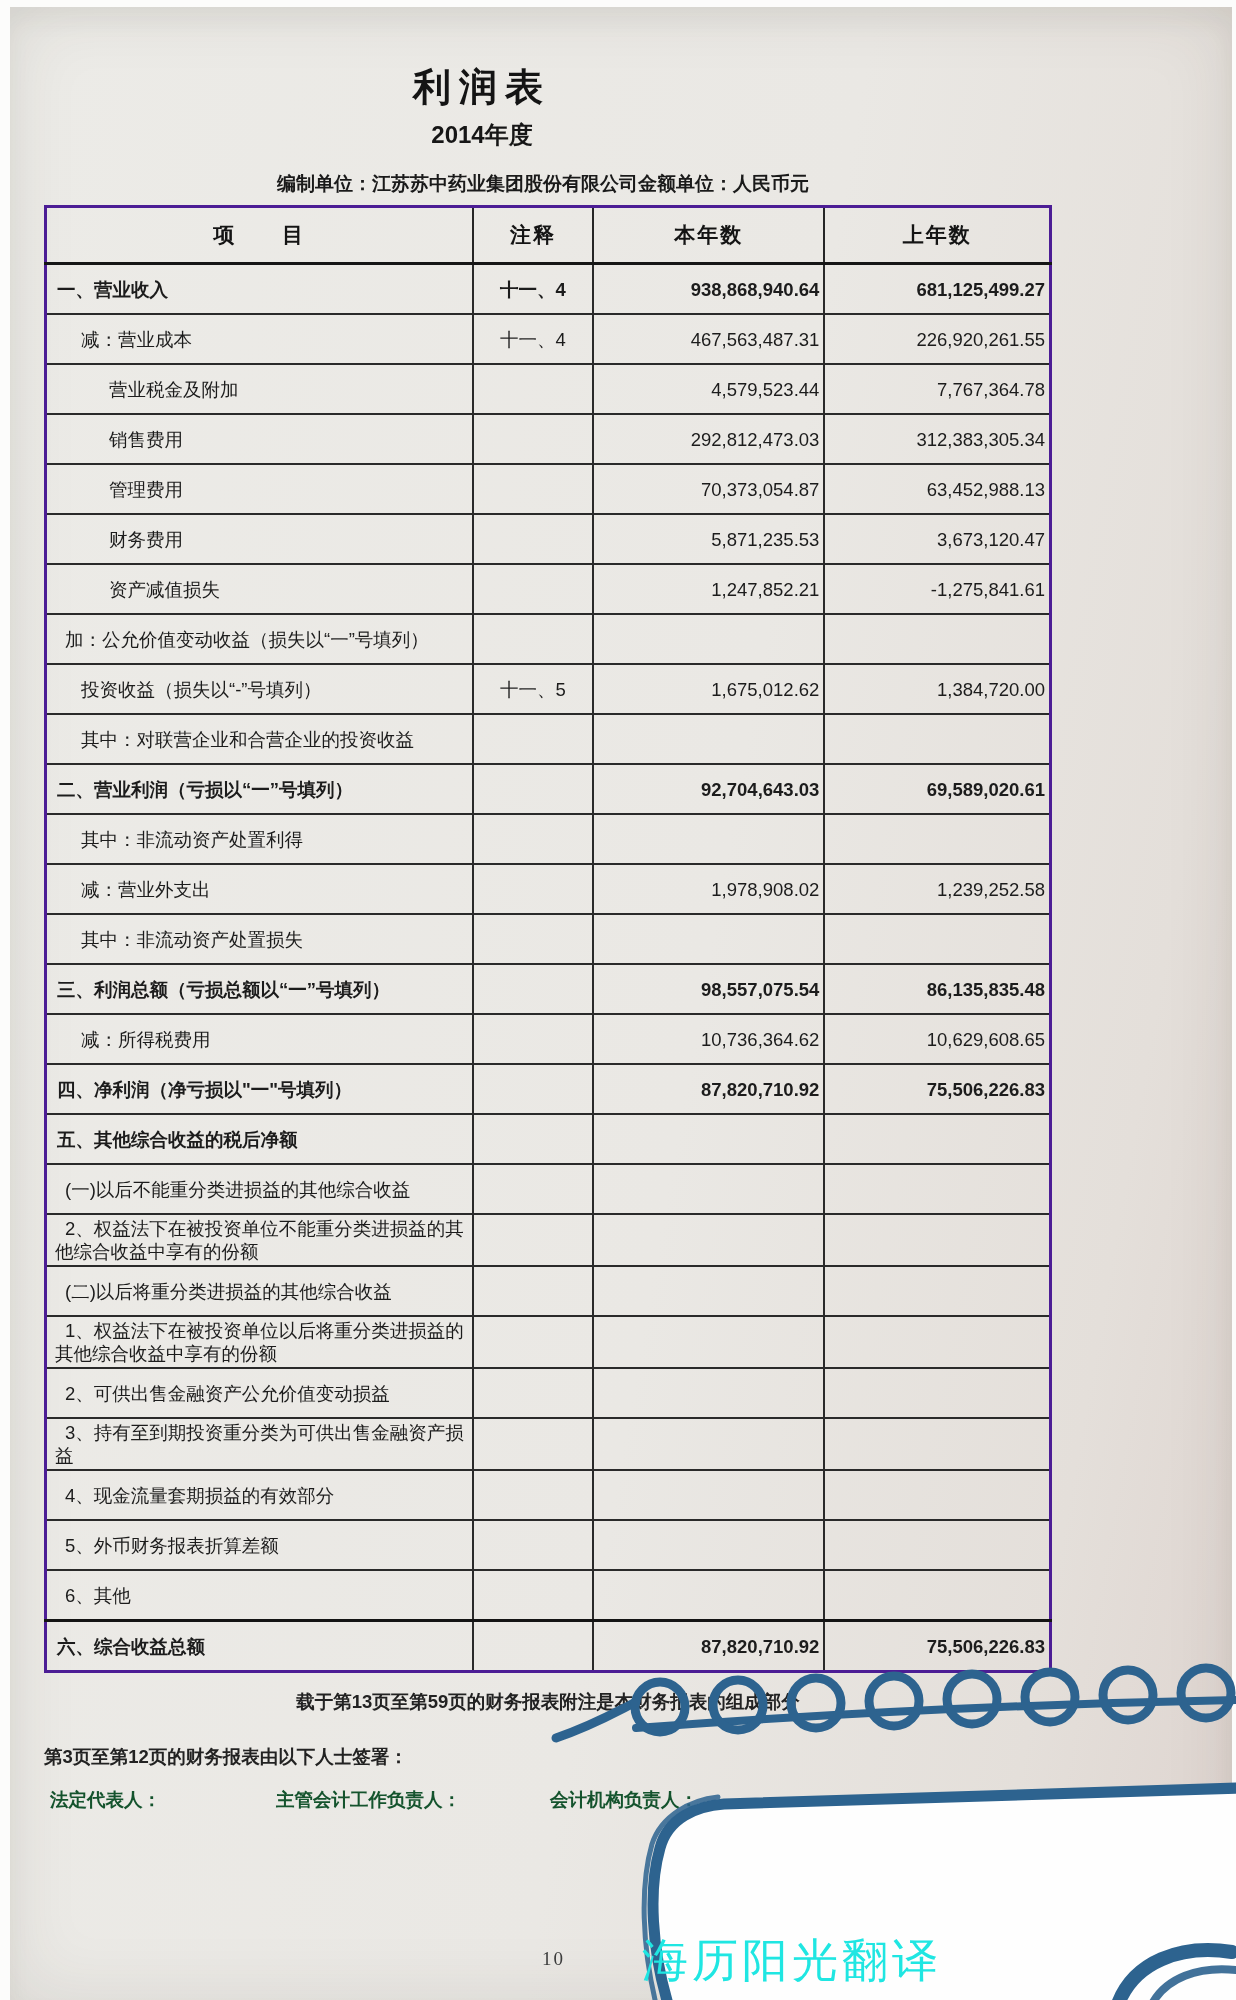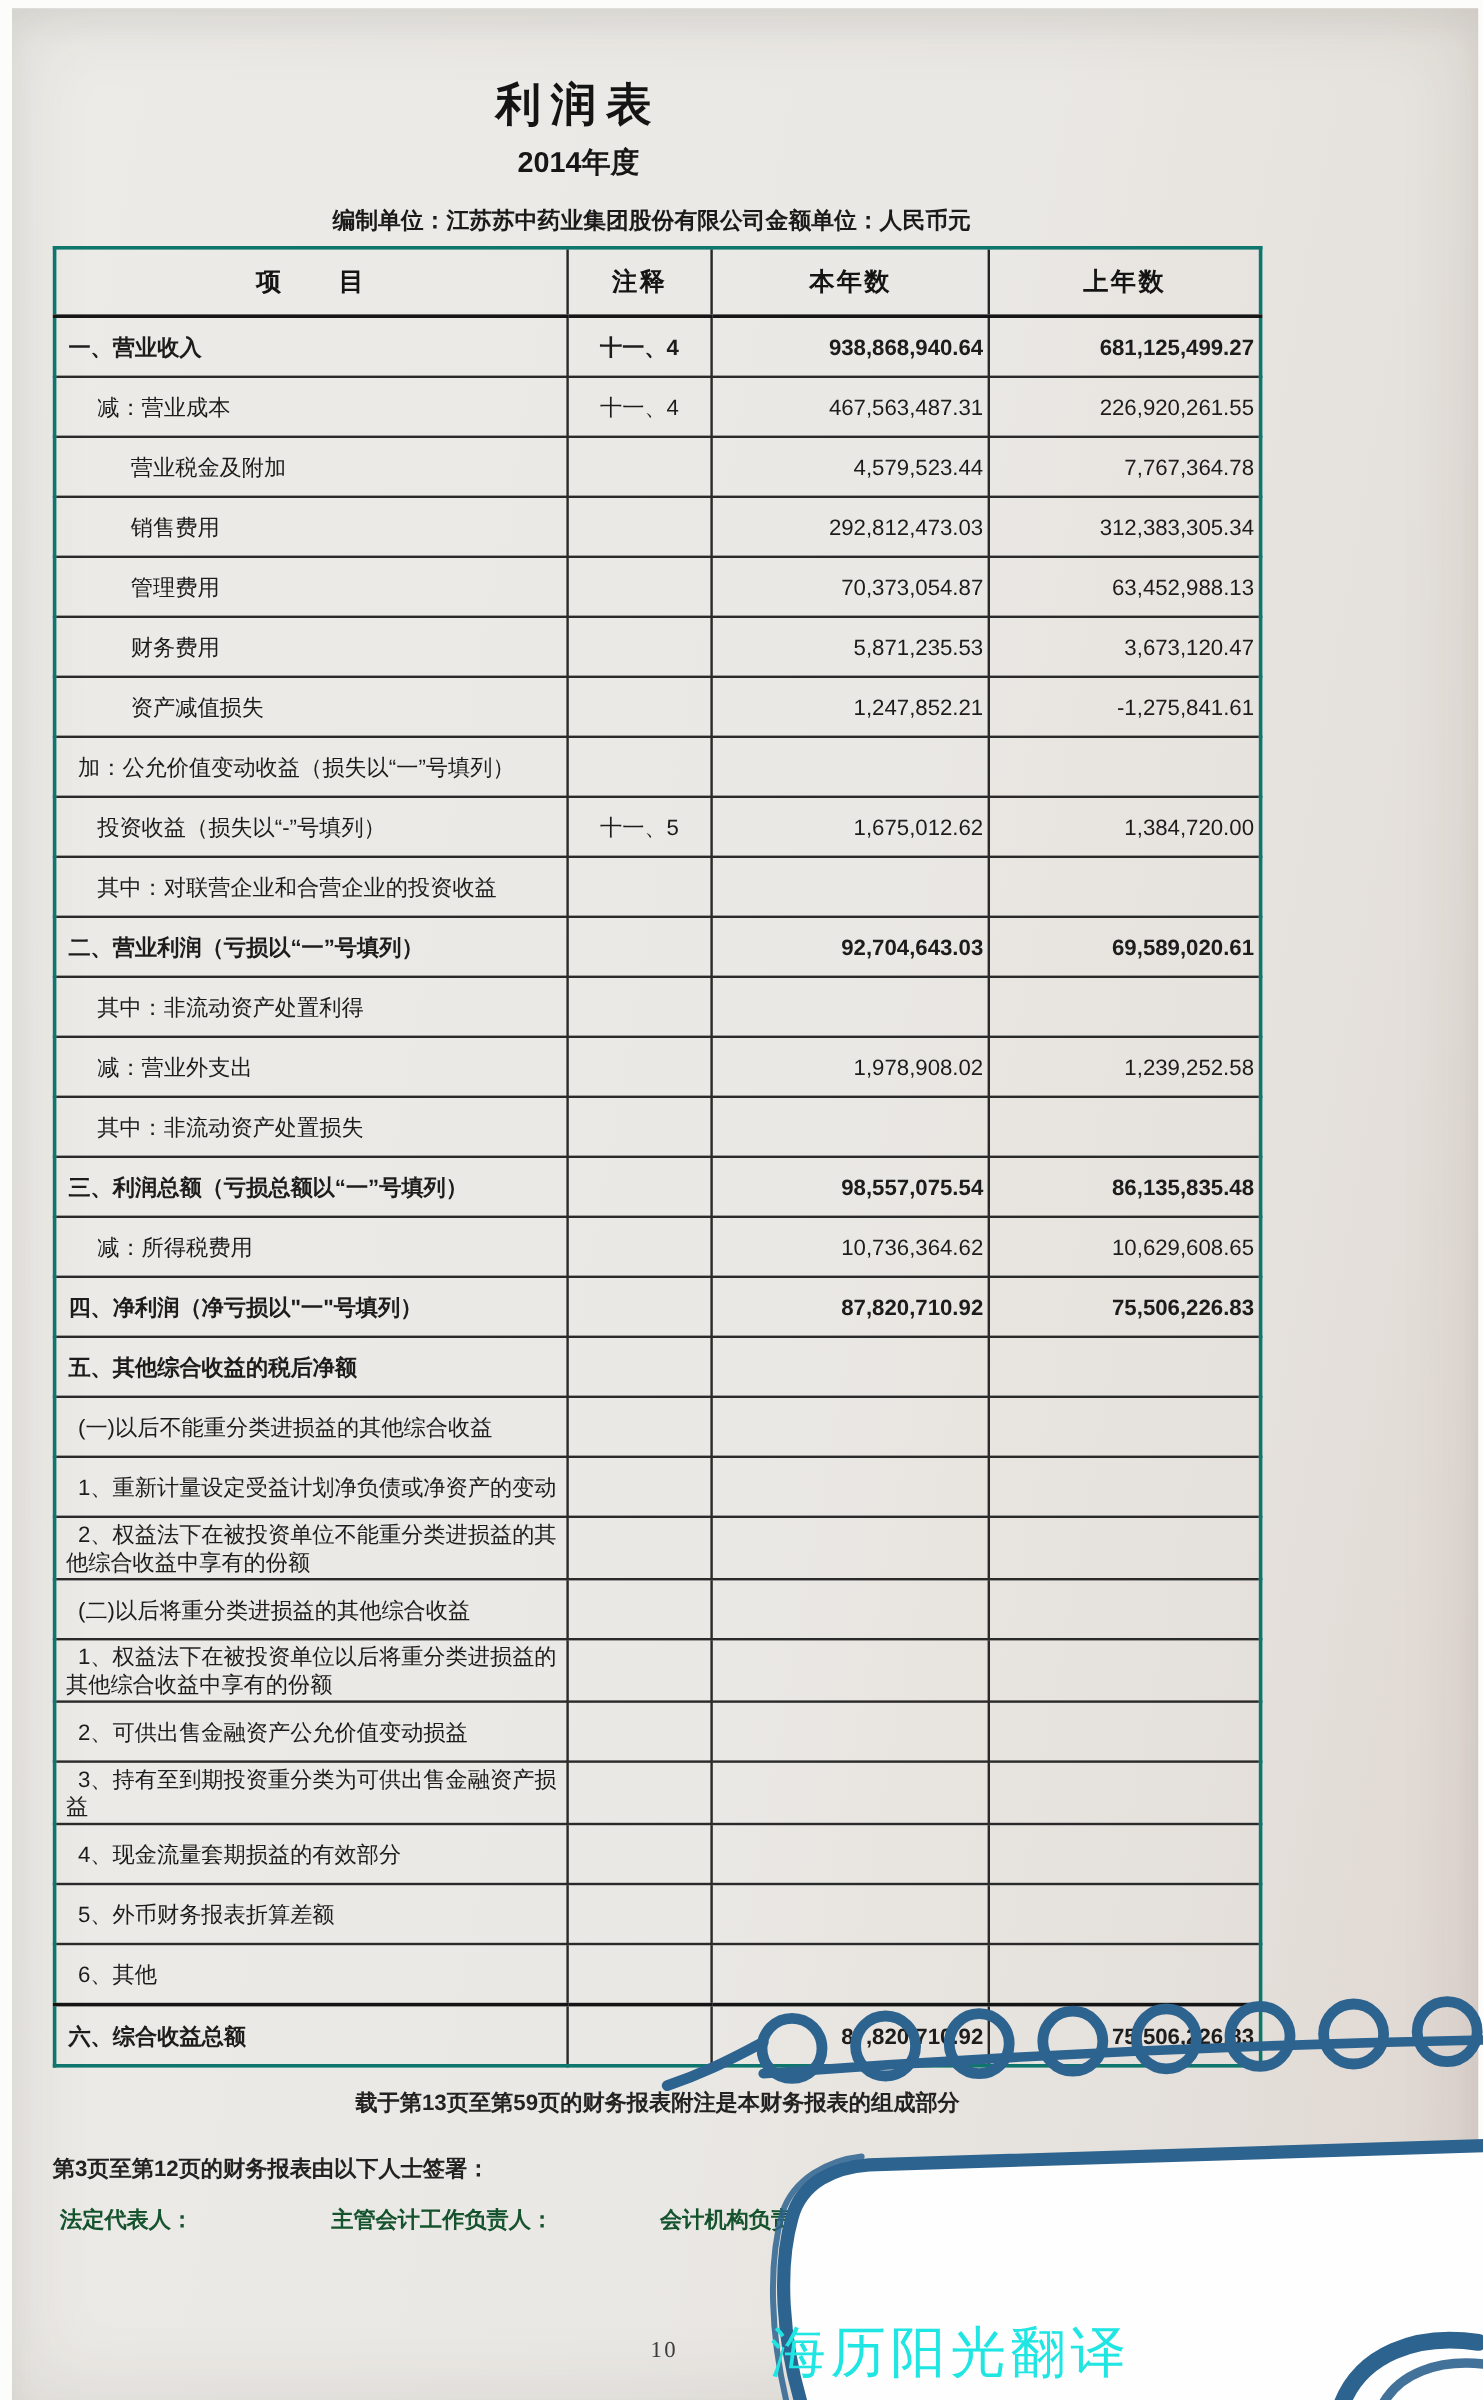--- a/index.html
+++ b/index.html
@@ -21,21 +21,21 @@
   .title{margin:62px 0 0;text-align:center;font-size:38px;font-weight:700;
     letter-spacing:8px;color:#141414;transform:translateX(-66px);}
   .subtitle{text-align:center;font-size:24px;font-weight:700;margin-top:6px;color:#161616;
     transform:translateX(-66px);}
   .meta{display:flex;justify-content:center;align-items:flex-end;
     font-size:19px;font-weight:600;margin-top:20px;color:#1a1a1a;}
   .meta .unit{padding-right:10px;}
 
   table.statement{
     width:1008px;margin-top:8px;border-collapse:collapse;table-layout:fixed;
-    border:3px solid #0f766e;background:transparent;
+    border:3px solid #4c1d95;background:transparent;
   }
   col.c1{width:42.5%} col.c2{width:12%} col.c3{width:23%} col.c4{width:22.5%}
   .statement th{
     border:2px solid #262626;border-bottom:3px solid #161616;
     height:52px;font-size:21px;font-weight:700;text-align:center;color:#141414;
     letter-spacing:2px;
   }
   .statement td{
     border:2px solid #2a2a2a;height:44px;padding:2px 0;vertical-align:middle;
     font-size:18.5px;color:#1c1c1c;
@@ -363,34 +363,20 @@
             </td>
             <td class="c-num">
               <div class="cl"></div>
             </td>
             <td class="c-num">
               <div class="cl"></div>
             </td>
           </tr>
           <tr class="ind3">
             <td class="c-item">
-              <div class="cl">1、重新计量设定受益计划净负债或净资产的变动</div>
-            </td>
-            <td class="c-note">
-              <div class="cl"></div>
-            </td>
-            <td class="c-num">
-              <div class="cl"></div>
-            </td>
-            <td class="c-num">
-              <div class="cl"></div>
-            </td>
-          </tr>
-          <tr class="ind3">
-            <td class="c-item">
               <div class="cl">2、权益法下在被投资单位不能重分类进损益的其他综合收益中享有的份额</div>
             </td>
             <td class="c-note">
               <div class="cl"></div>
             </td>
             <td class="c-num">
               <div class="cl"></div>
             </td>
             <td class="c-num">
               <div class="cl"></div>

